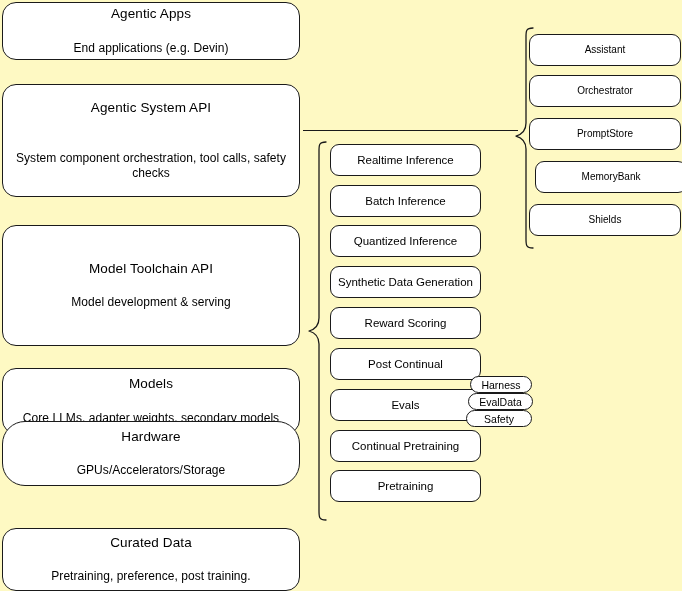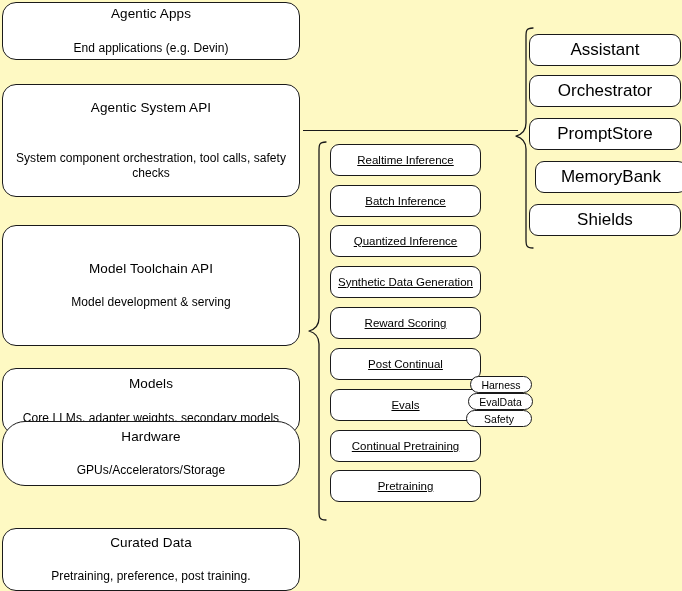--- a/index.html
+++ b/index.html
@@ -53,30 +53,29 @@
     letter-spacing: 0.05px;
   }
 
   
   .mid-box {
     left: 330px;
     width: 151px;
     height: 32px;
     border-radius: 9px;
     font-size: 11.5px;
-    text-decoration: underline;
   }
 
   
   .right-box {
     left: 529px;
     width: 152px;
     height: 32px;
     border-radius: 9px;
-    font-size: 17px;
+    font-size: 10px;
   }
 
   
   .pill {
     position: absolute;
     box-sizing: border-box;
     border: 1.3px solid #1a1a1a;
     border-radius: 11px;
     background: #ffffff;
     height: 17px;

